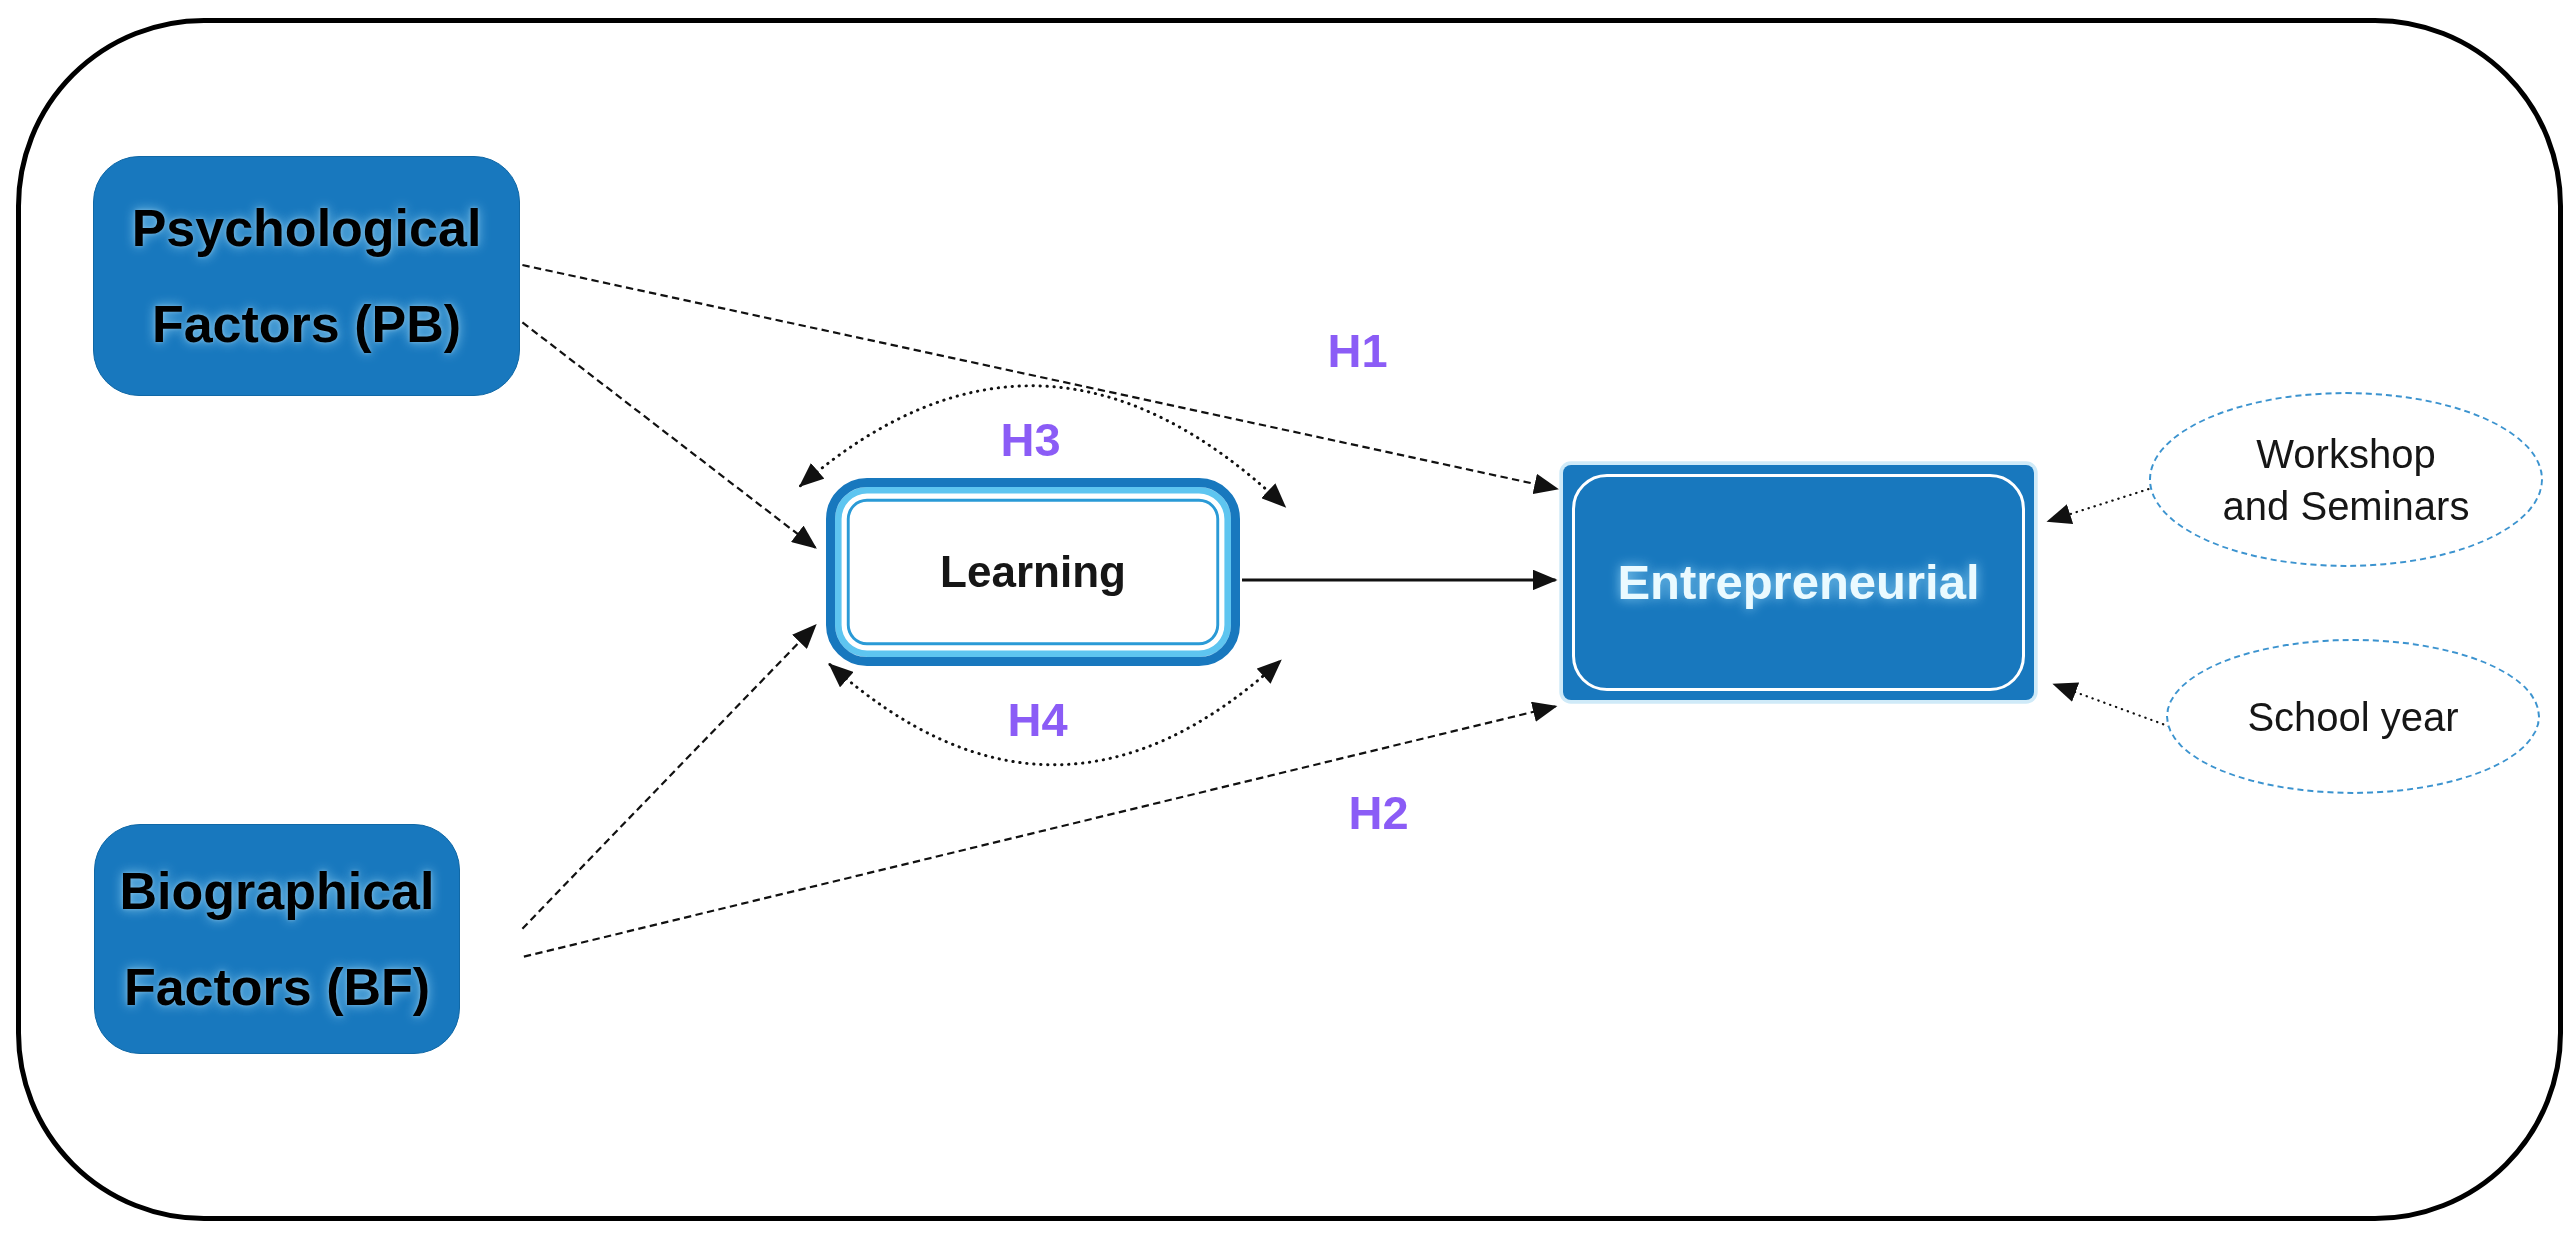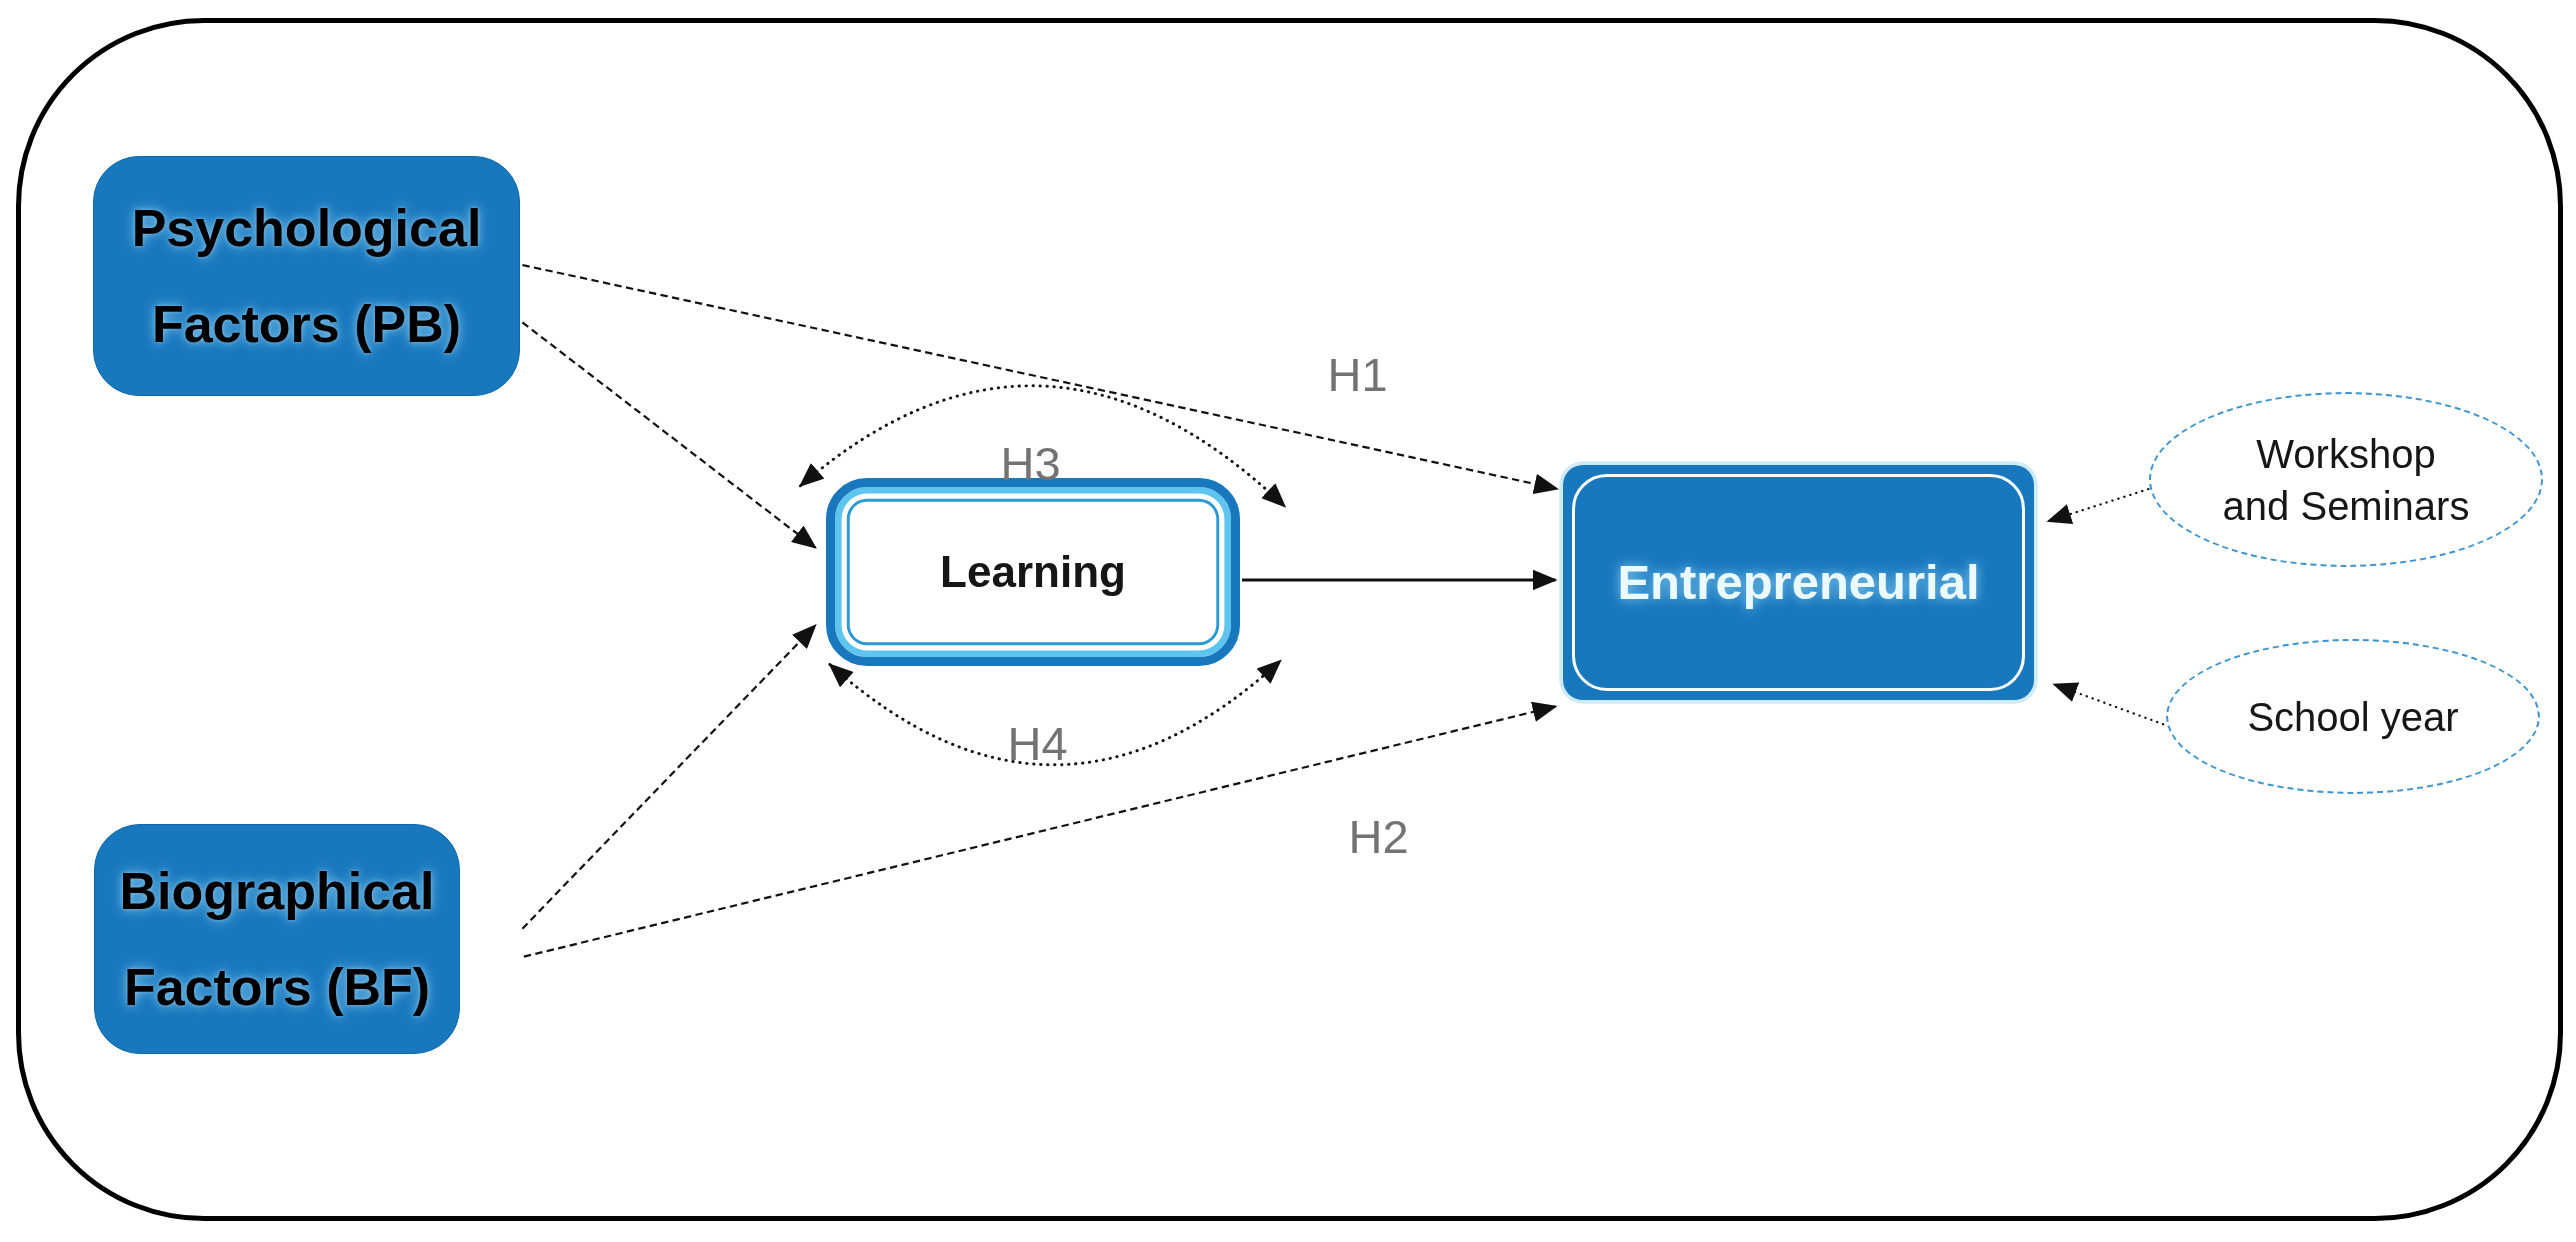--- a/index.html
+++ b/index.html
@@ -69,21 +69,21 @@
                 inset 0 0 0 14.7px #2a9ad6;
     color: #161616;
     font-weight: 700;
     font-size: 44px;
     line-height: 1.7;
   }
   
   .node-ei {
     left: 1563px; top: 465px; width: 471px; height: 235px;
     background: #1878be;
-    border-radius: 20px;
+    border-radius: 8px;
     box-shadow: 0 0 0 3.7px #cfeaf8;
     color: #eafaff;
     font-weight: 700;
     font-size: 49px;
     line-height: 1.85;
     text-shadow: 0 0 11.8px rgba(150, 215, 248, 0.9);
   }
   .node-ei::after {
     content: "";
     position: absolute;
@@ -109,25 +109,24 @@
     line-height: 1.3;
     background: #ffffff;
   }
   .mod-workshop { left: 2149px; top: 392px; width: 394px; height: 175px; }
   .mod-school   { left: 2166px; top: 639px; width: 374px; height: 155px; }
   
   .h-label {
     position: absolute;
     width: 125px;
     text-align: center;
-    color: #737373;
-    font-weight: 400;
+    color: #8b5cf6;
+    font-weight: 700;
     font-size: 47px;
     line-height: 1;
-    margin-top: 24px;
   }
   .h1-label { left: 1295px; top: 327px; }
   .h2-label { left: 1316px; top: 789px; }
   .h3-label { left: 968px; top: 416px; }
   .h4-label { left: 975px; top: 696px; }
   .txt-line { display: block; }
 </style>
 </head>
 <body>
 

